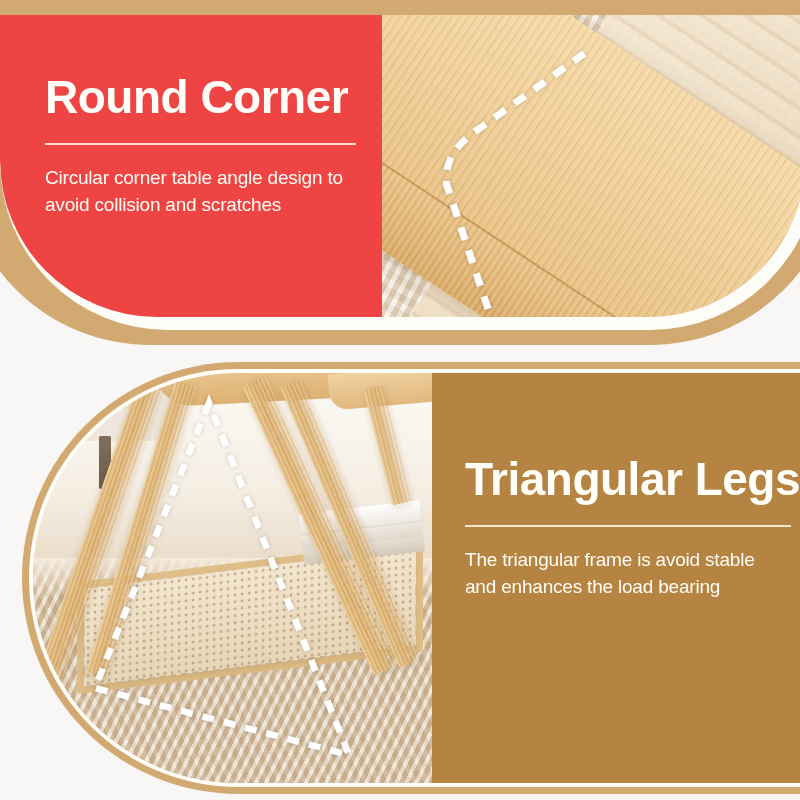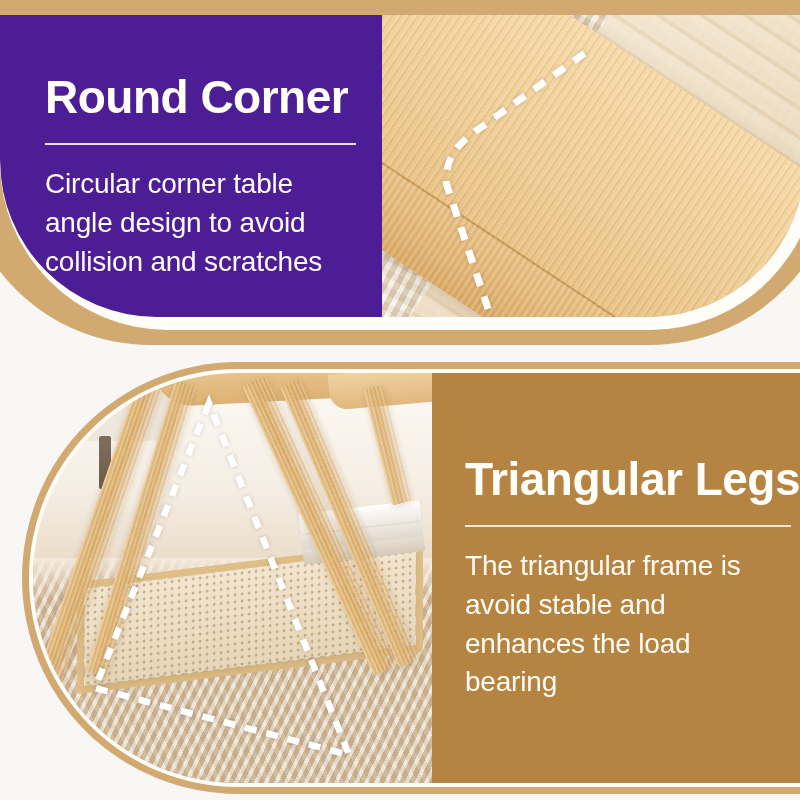--- a/index.html
+++ b/index.html
@@ -42,21 +42,21 @@
     overflow:hidden;
   }
   .top-content{
     position:absolute; left:0; top:0; right:13px; bottom:13px;
     border-radius:0 0 157px 157px;
     overflow:hidden;
     display:flex;
   }
   .top-text-panel{
     width:382px; flex:0 0 382px;
-    background:#4c1d95;
+    background:#ef4444;
     position:relative;
     padding:58px 0 0 45px;
   }
   .top-photo{
     flex:1 1 auto; position:relative; overflow:hidden;
   }
 
   
   .bot-card{
     position:absolute; left:22px; top:362px; width:820px; height:432px;
@@ -84,21 +84,21 @@
   
   .feature-title{
     font-size:46px; font-weight:bold; color:#FFFEF9;
     letter-spacing:-.5px; line-height:1.05; white-space:nowrap;
   }
   .title-rule{
     height:2px; background:#F7EEDD; opacity:.92;
     margin:22px 0 20px 0;
   }
   .feature-desc{
-    font-size:28px; color:#FFFDF5; line-height:1.38;
+    font-size:19px; color:#FFFDF5; line-height:1.38;
     letter-spacing:-.2px; font-weight:400;
   }
   .top-text-panel .title-rule{ width:311px; }
   .bot-text-panel  .title-rule{ width:326px; }
 
   
   .rug{
     position:absolute; inset:0;
     background:
       repeating-linear-gradient(118deg,

